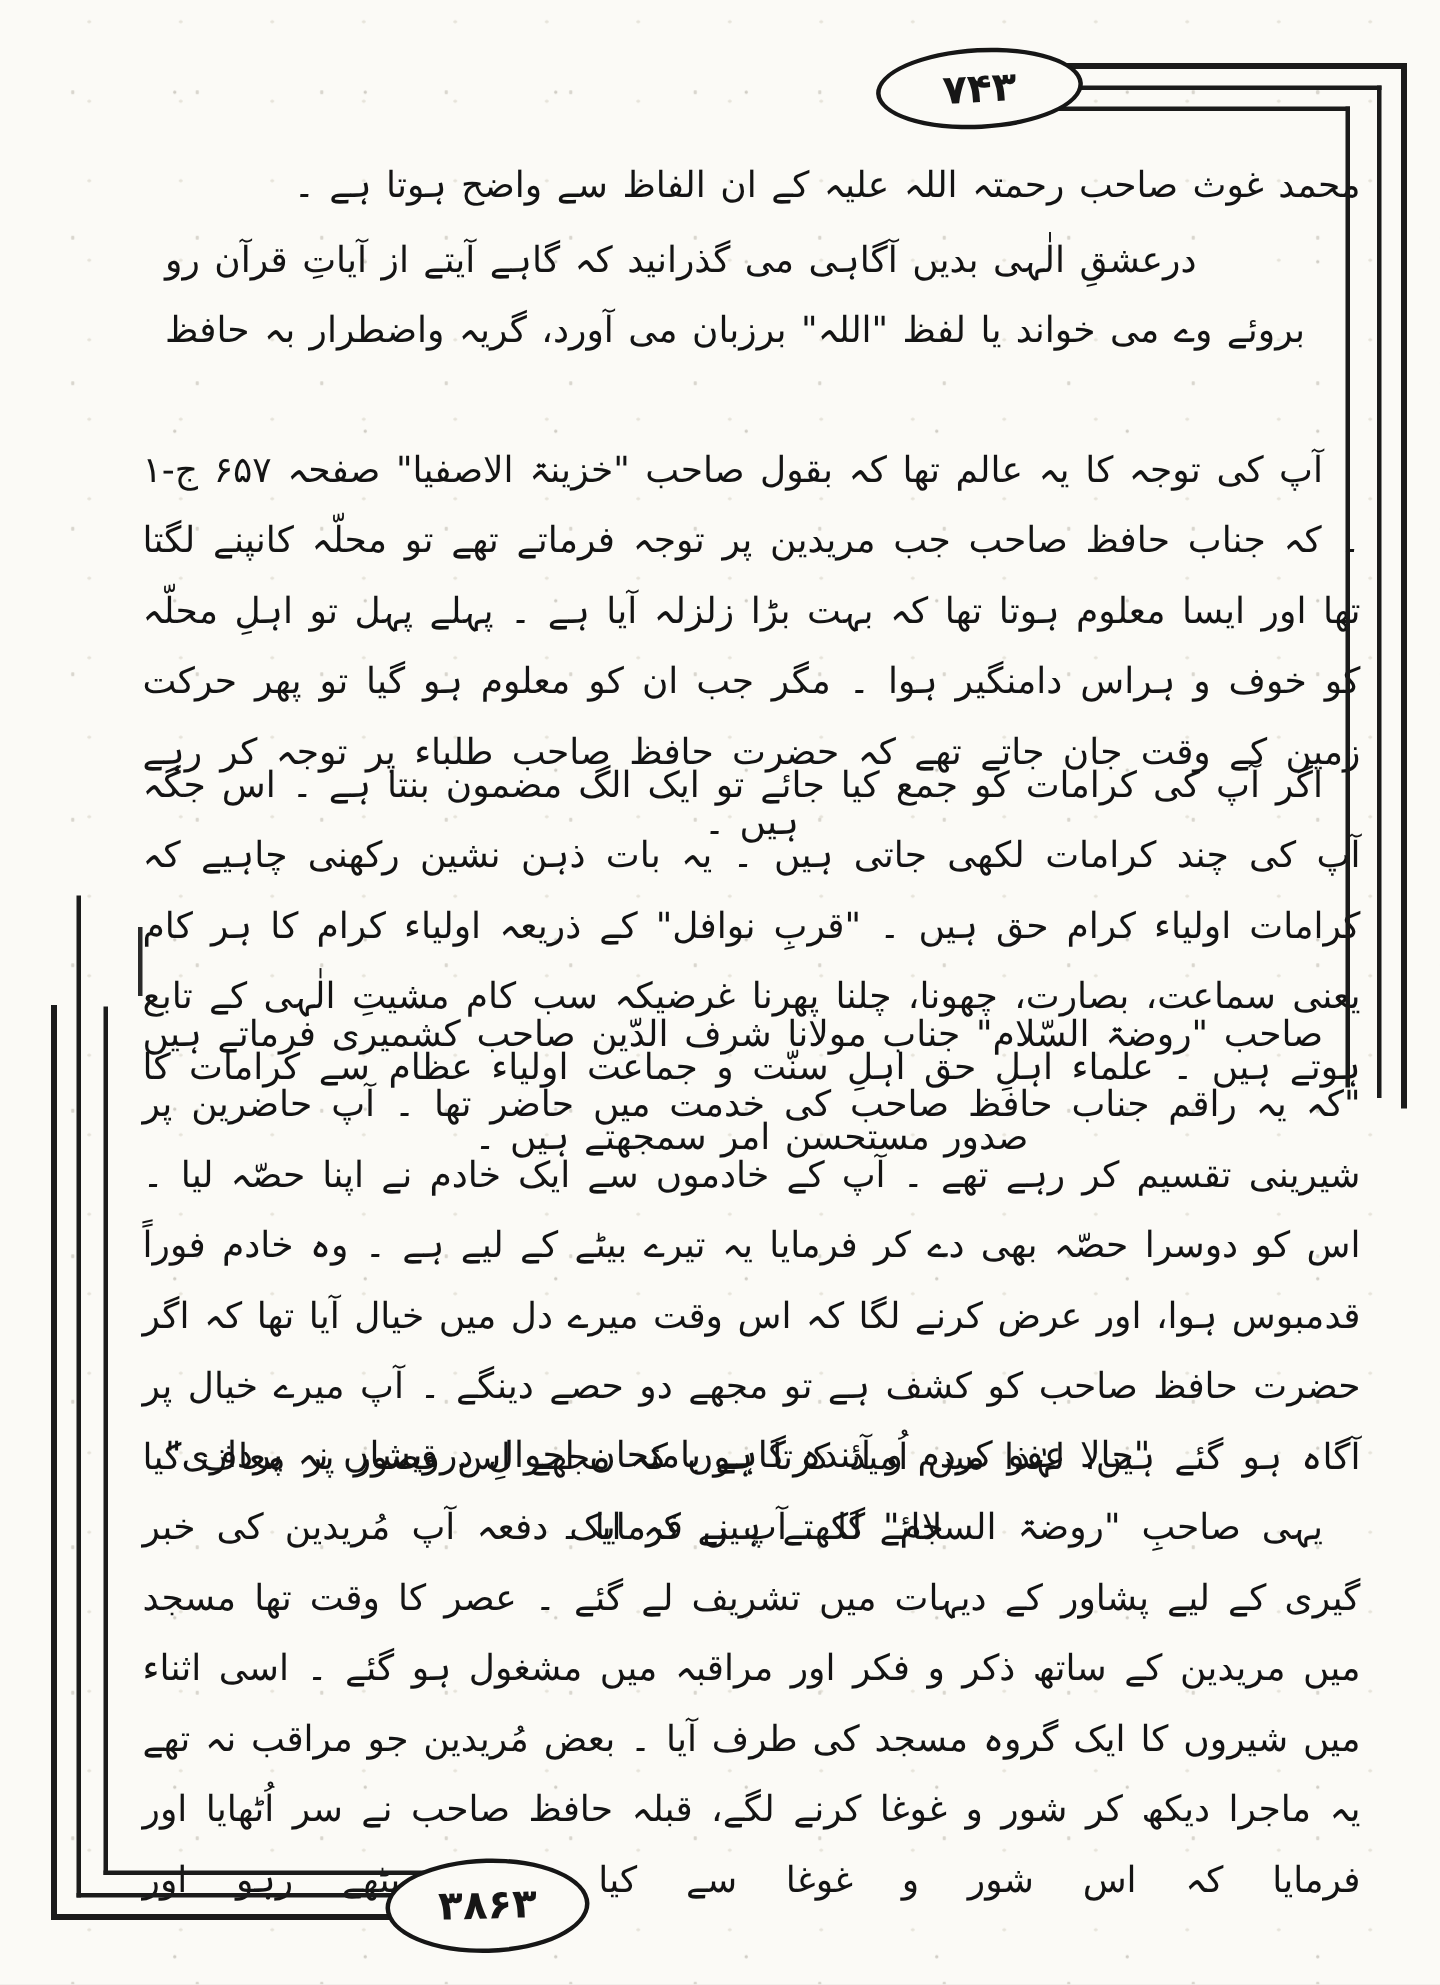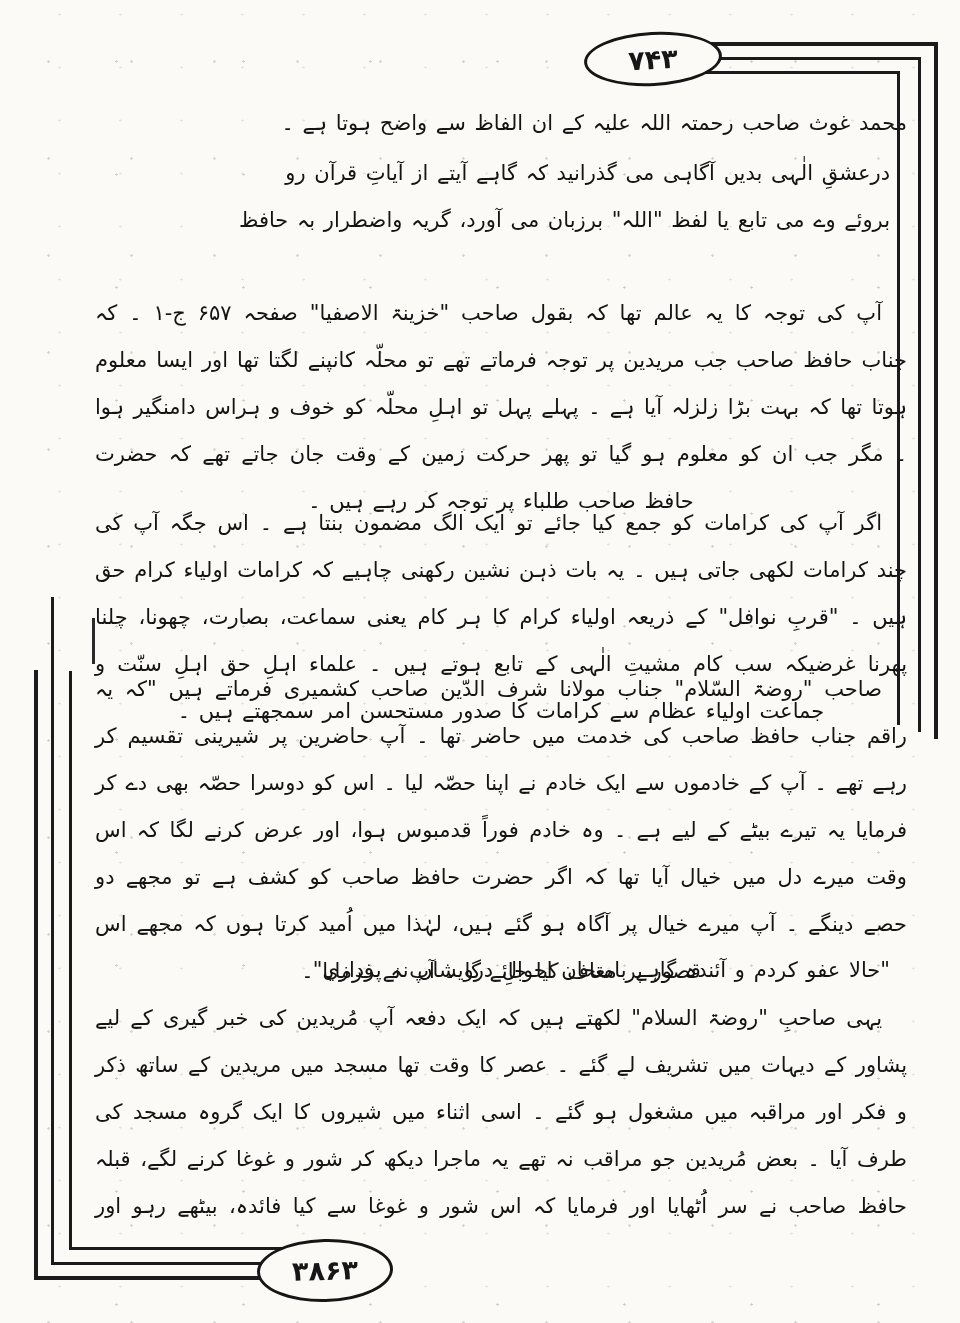--- a/index.html
+++ b/index.html
@@ -42,28 +42,28 @@
     border:3px solid #161616;border-radius:50%;
     font-size:27px;font-weight:bold;letter-spacing:4px;
   }
   .badge-top{left:584px;top:32px;width:132px;height:48px;transform:rotate(-3deg);}
   .badge-bottom{left:257px;top:1239px;width:130px;height:57px;transform:rotate(-1.5deg);}
   
   .txt{
     position:absolute;z-index:0;
     left:95px;width:812px;
     direction:rtl;
-    font-size:21px;line-height:47px;
+    font-size:24px;line-height:47px;
     word-spacing:2px;letter-spacing:.2px;
     color:#141414;
   }
   .para{text-align:justify;text-align-last:center;text-indent:25px;}
   .para-cont{text-align:justify;text-align-last:justify;text-indent:25px;}
   .opening{top:100px;text-align:right;padding-left:30px;text-indent:30px;}
-  .verse{left:110px;width:780px;text-align:right;}
+  .verse{left:110px;width:780px;text-align:left;}
   .verse-line{height:47px;}
   .p2{top:290px;}
   .p3{top:500px;}
   .p4{top:666px;}
   .v2{top:947px;}
   .p5{top:995px;}
 </style>
 </head>
 <body>
 
@@ -81,21 +81,21 @@
     <span>۷۴۳</span>
   </div>
   <div class="badge badge-bottom">
     <span>۳۸۶۳</span>
   </div>
 
   <div class="txt opening">محمد غوث صاحب رحمتہ اللہ علیہ کے ان الفاظ سے واضح ہوتا ہے ۔</div>
 
   <div class="txt verse" style="top:150px">
     <div class="verse-line">درعشقِ الٰہی بدیں آگاہی می گذرانید کہ گاہے آیتے از آیاتِ قرآن رو</div>
-    <div class="verse-line">بروئے وے می تابع یا لفظ "اللہ" برزبان می آورد، گریہ واضطرار بہ حافظ</div>
+    <div class="verse-line">بروئے وے می خواند یا لفظ "اللہ" برزبان می آورد، گریہ واضطرار بہ حافظ</div>
   </div>
 
   <div class="txt para p2">آپ کی توجہ کا یہ عالم تھا کہ بقول صاحب "خزینۃ الاصفیا" صفحہ ۶۵۷ ج-۱ ۔ کہ جناب حافظ صاحب جب مریدین پر توجہ فرماتے تھے تو محلّہ کانپنے لگتا تھا اور ایسا معلوم ہوتا تھا کہ بہت بڑا زلزلہ آیا ہے ۔ پہلے پہل تو اہلِ محلّہ کو خوف و ہراس دامنگیر ہوا ۔ مگر جب ان کو معلوم ہو گیا تو پھر حرکت زمین کے وقت جان جاتے تھے کہ حضرت حافظ صاحب طلباء پر توجہ کر رہے ہیں ۔</div>
   <div class="txt para p3">اگر آپ کی کرامات کو جمع کیا جائے تو ایک الگ مضمون بنتا ہے ۔ اس جگہ آپ کی چند کرامات لکھی جاتی ہیں ۔ یہ بات ذہن نشین رکھنی چاہیے کہ کرامات اولیاء کرام حق ہیں ۔ "قربِ نوافل" کے ذریعہ اولیاء کرام کا ہر کام یعنی سماعت، بصارت، چھونا، چلنا پھرنا غرضیکہ سب کام مشیتِ الٰہی کے تابع ہوتے ہیں ۔ علماء اہلِ حق اہلِ سنّت و جماعت اولیاء عظام سے کرامات کا صدور مستحسن امر سمجھتے ہیں ۔</div>
   <div class="txt para p4">صاحب "روضۃ السّلام" جناب مولانا شرف الدّین صاحب کشمیری فرماتے ہیں "کہ یہ راقم جناب حافظ صاحب کی خدمت میں حاضر تھا ۔ آپ حاضرین پر شیرینی تقسیم کر رہے تھے ۔ آپ کے خادموں سے ایک خادم نے اپنا حصّہ لیا ۔ اس کو دوسرا حصّہ بھی دے کر فرمایا یہ تیرے بیٹے کے لیے ہے ۔ وہ خادم فوراً قدمبوس ہوا، اور عرض کرنے لگا کہ اس وقت میرے دل میں خیال آیا تھا کہ اگر حضرت حافظ صاحب کو کشف ہے تو مجھے دو حصے دینگے ۔ آپ میرے خیال پر آگاہ ہو گئے ہیں، لہٰذا میں اُمید کرتا ہوں کہ مجھے اس قصور پر معاف کیا جائے گا ۔ آپ نے فرمایا ۔</div>
   <div class="txt verse v2">"حالا عفو کردم و آئندہ گاہے بامتحان احوالِ درویشاں نہ پردازی"</div>
   <div class="txt para-cont p5">یہی صاحبِ "روضۃ السلام" لکھتے ہیں کہ ایک دفعہ آپ مُریدین کی خبر گیری کے لیے پشاور کے دیہات میں تشریف لے گئے ۔ عصر کا وقت تھا مسجد میں مریدین کے ساتھ ذکر و فکر اور مراقبہ میں مشغول ہو گئے ۔ اسی اثناء میں شیروں کا ایک گروہ مسجد کی طرف آیا ۔ بعض مُریدین جو مراقب نہ تھے یہ ماجرا دیکھ کر شور و غوغا کرنے لگے، قبلہ حافظ صاحب نے سر اُٹھایا اور فرمایا کہ اس شور و غوغا سے کیا فائدہ، بیٹھے رہو اور</div>
 
 </div>
 

